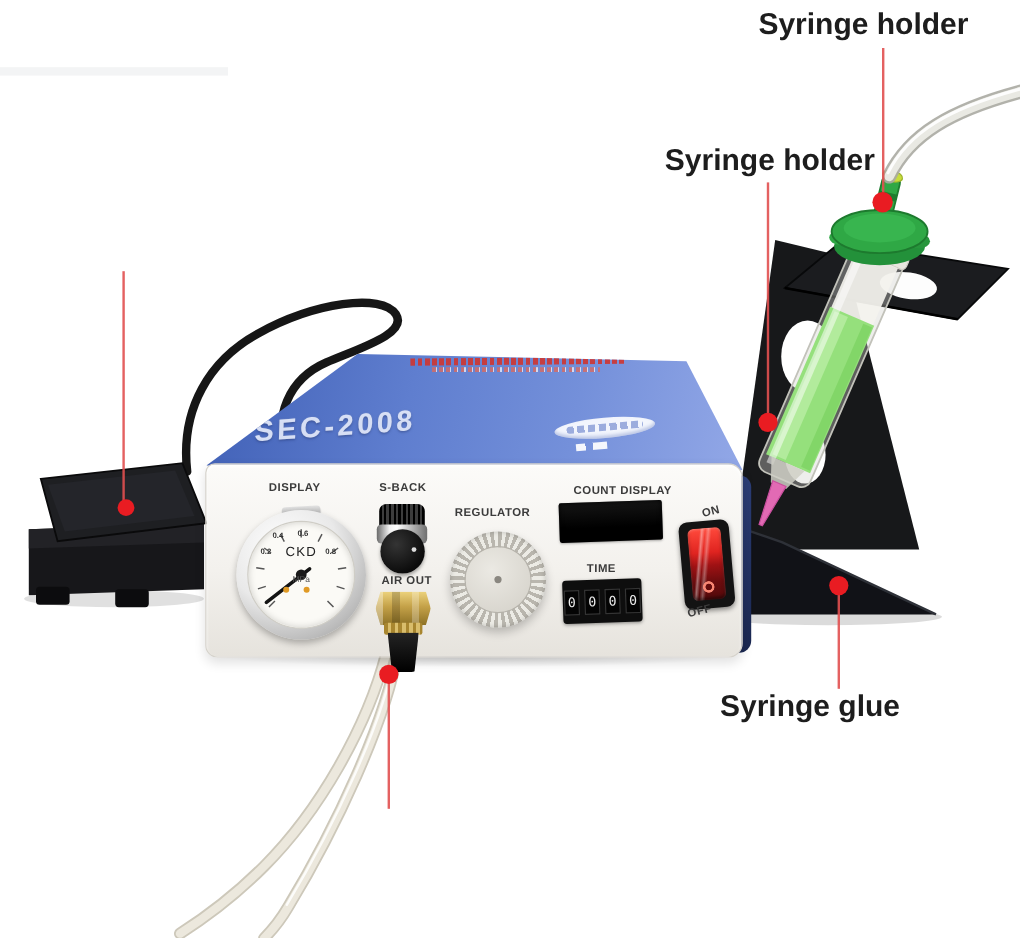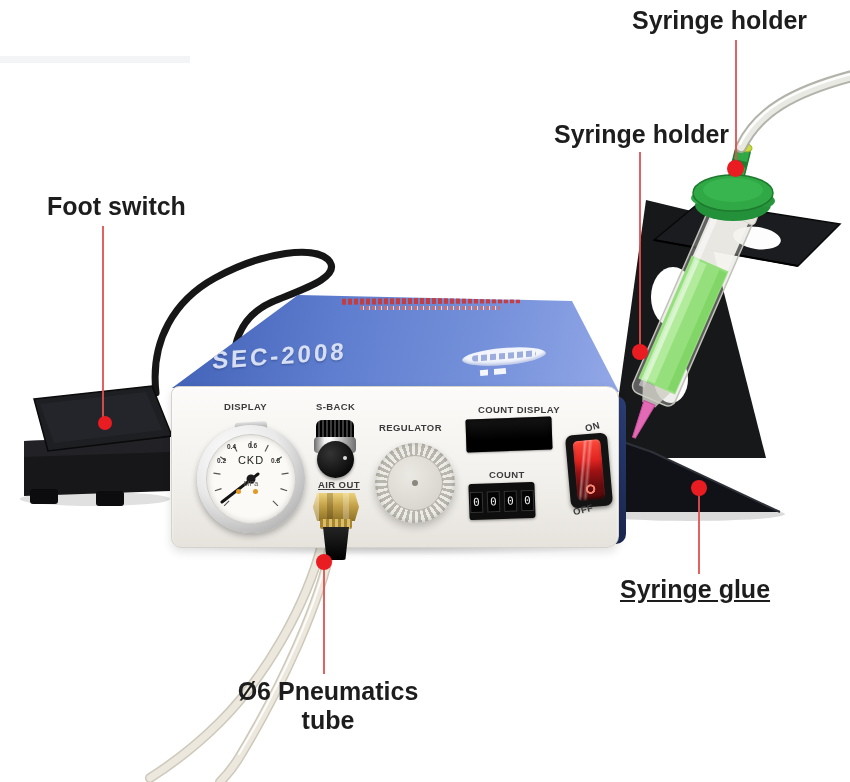--- a/index.html
+++ b/index.html
@@ -243,65 +243,60 @@
     </div>
 
     <span class="plabel" style="left:144px;top:15px;">S-BACK</span>
 
     <div class="sback">
       <div class="knurl"></div>
       <div class="collar"></div>
       <div class="face"></div>
     </div>
 
-    <span class="plabel" style="left:146px;top:93px;text-decoration:underline;">AIR OUT</span>
+    <span class="plabel" style="left:146px;top:93px;">AIR OUT</span>
     <div class="hexnut"></div>
     <div class="collar2"></div>
     <div class="connector"></div>
 
     <span class="plabel" style="left:207px;top:36px;">REGULATOR</span>
     <div class="regulator">
       <div class="inner"></div>
       <div class="dot"></div>
     </div>
 
     <span class="plabel" style="left:306px;top:18px;">COUNT DISPLAY</span>
     <div class="tdisplay"></div>
 
-    <span class="plabel" style="left:317px;top:83px;">COUNT</span>
+    <span class="plabel" style="left:317px;top:83px;">TIME</span>
     <div class="counter">
       <span class="cwin">0</span>
       <span class="cwin">0</span>
       <span class="cwin">0</span>
       <span class="cwin">0</span>
     </div>
 
     <span class="plabel on-label" style="left:413px;top:35px;">ON</span>
     <div class="rocker">
       <div class="btn"></div>
     </div>
     <span class="plabel off-label" style="left:401px;top:118px;">OFF</span>
   </div>
 
-  <div class="ann" style="left:47px;top:192px;">Foot switch</div>
   <div class="leader" style="left:102px;top:226px;height:192px;"></div>
   <div class="rdot" style="left:98px;top:416px;width:14px;height:14px;"></div>
 
   <div class="ann" style="left:632px;top:6px;">Syringe holder</div>
   <div class="leader" style="left:735px;top:40px;height:122px;"></div>
   <div class="rdot" style="left:727px;top:160px;width:17px;height:17px;"></div>
 
   <div class="ann" style="left:554px;top:120px;">Syringe holder</div>
   <div class="leader" style="left:639px;top:152px;height:194px;"></div>
   <div class="rdot" style="left:632px;top:344px;width:16px;height:16px;"></div>
 
-  <div class="ann" style="left:620px;top:575px;text-decoration:underline;">Syringe glue</div>
+  <div class="ann" style="left:600px;top:575px;">Syringe glue</div>
   <div class="leader" style="left:698px;top:494px;height:80px;"></div>
   <div class="rdot" style="left:691px;top:480px;width:16px;height:16px;"></div>
 
-  <div class="ann ann-center" style="left:232px;top:677px;width:192px;">
-    <span style="display:block;">Ø6 Pneumatics</span>
-    <span style="display:block;">tube</span>
-  </div>
   <div class="leader" style="left:323px;top:568px;height:106px;"></div>
   <div class="rdot" style="left:316px;top:554px;width:16px;height:16px;"></div>
 
 </div>
 
 </body></html>

